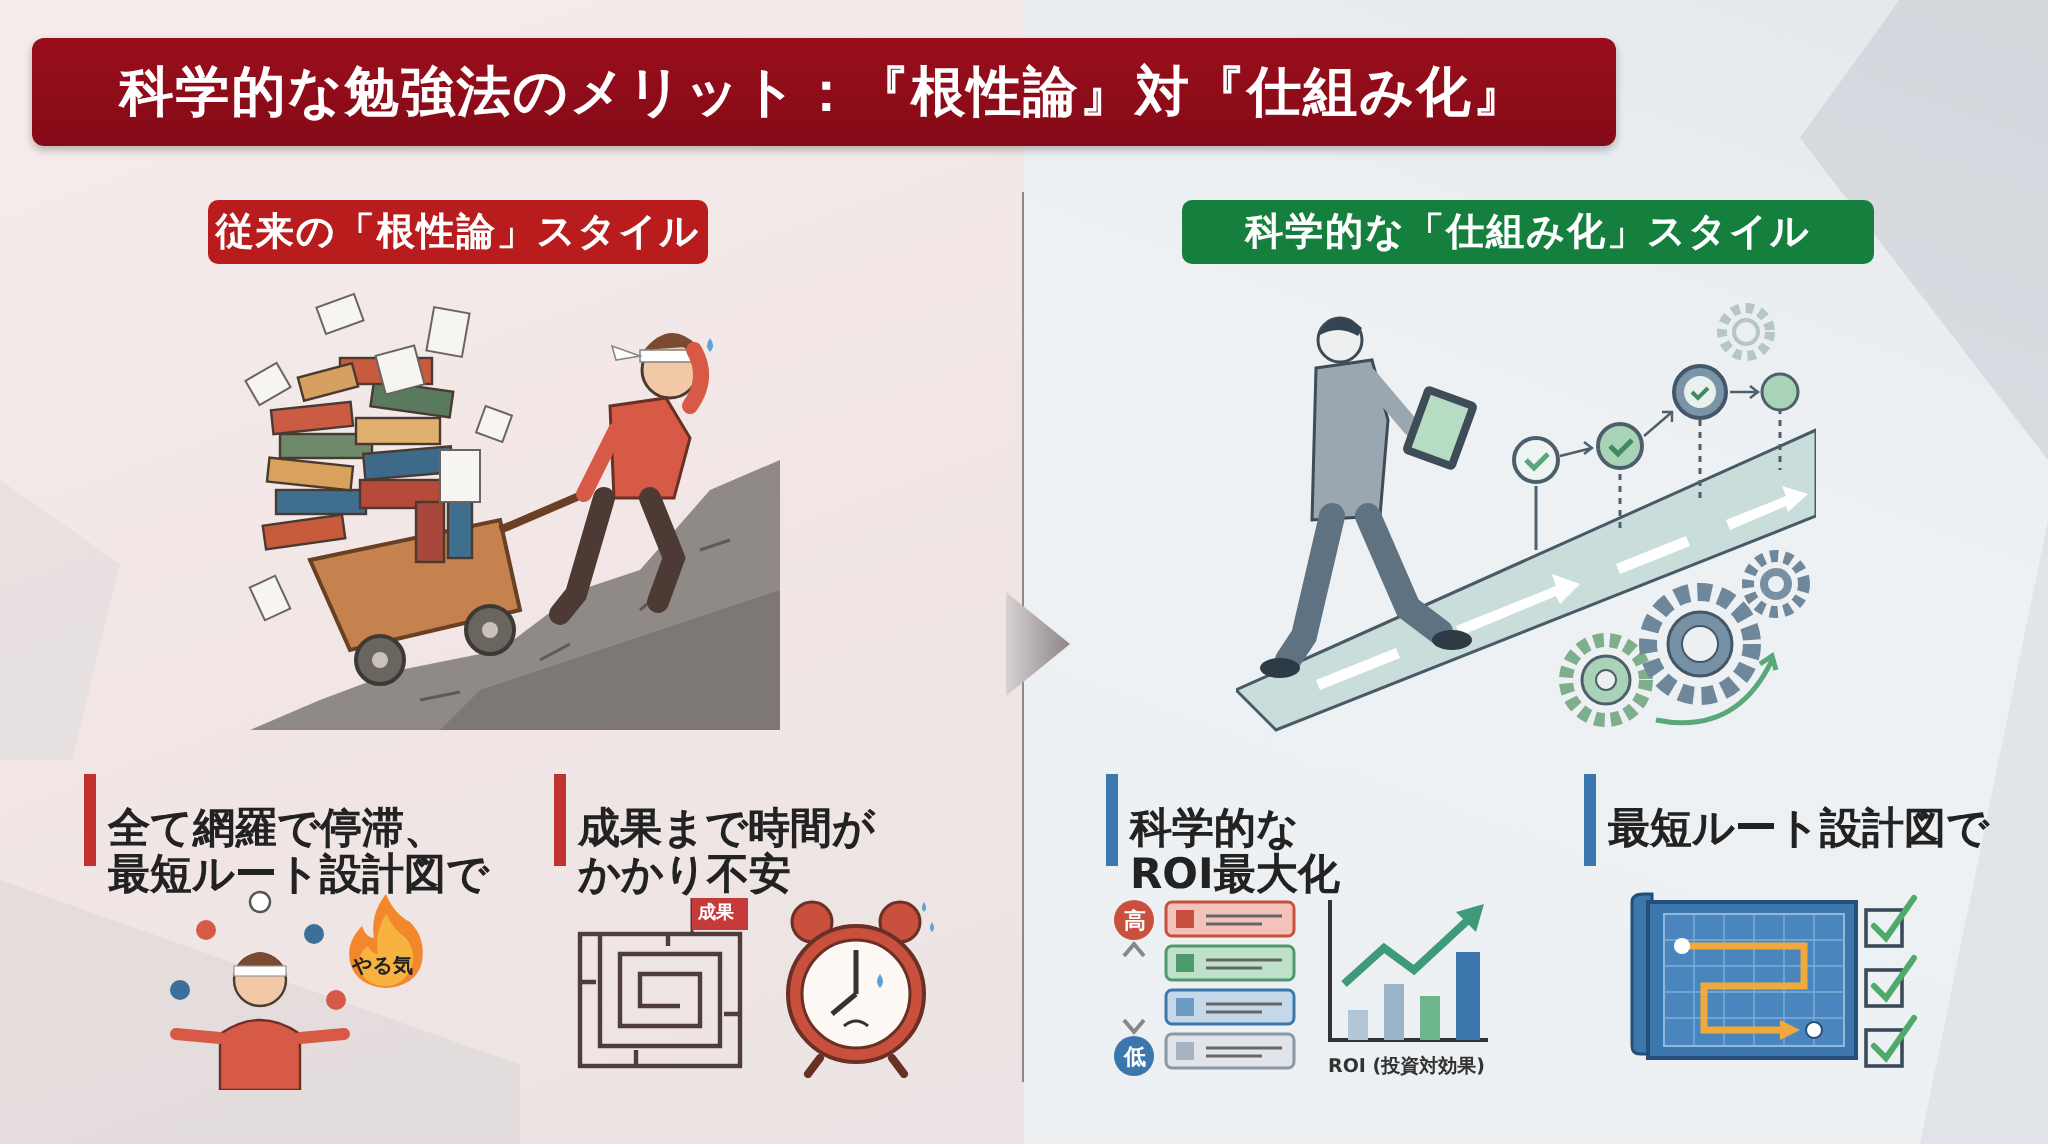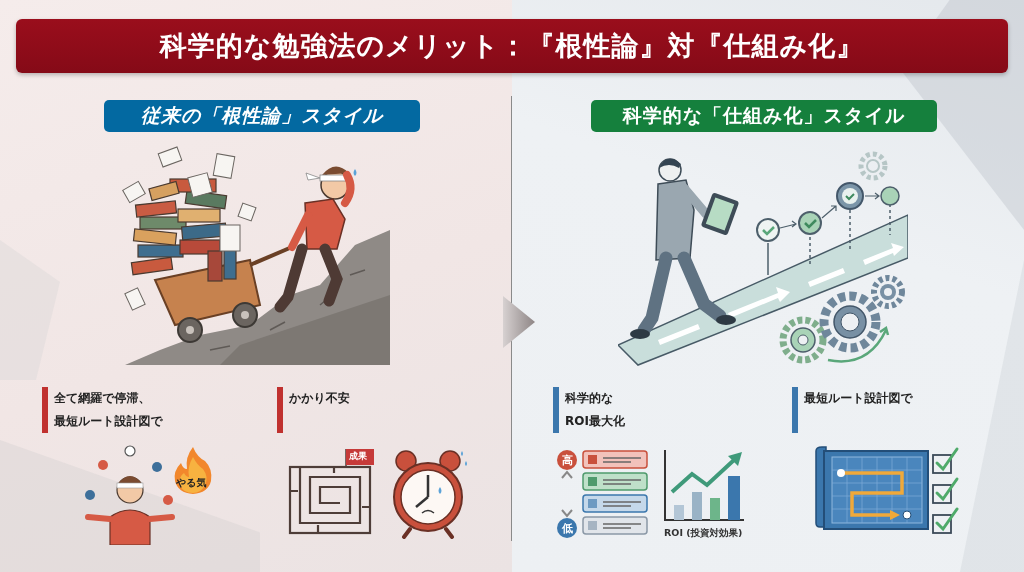--- a/index.html
+++ b/index.html
@@ -19,21 +19,21 @@
   }
   .facet {
     position: absolute; pointer-events: none;
   }
   .facet.f1 { left: 900px; top: 0; width: 124px; height: 230px; background: rgba(180,186,194,0.35); clip-path: polygon(40% 0, 100% 0, 100% 100%, 0 30%); }
   .facet.f2 { left: 960px; top: 260px; width: 64px; height: 312px; background: rgba(200,205,212,0.35); clip-path: polygon(100% 0, 100% 100%, 0 100%); }
   .facet.f3 { left: 0; top: 440px; width: 260px; height: 132px; background: rgba(215,210,210,0.45); clip-path: polygon(0 0, 100% 70%, 100% 100%, 0 100%); }
   .facet.f4 { left: 0; top: 240px; width: 60px; height: 140px; background: rgba(225,220,220,0.6); clip-path: polygon(0 0, 100% 30%, 60% 100%, 0 100%); }
 
   .title-bar {
-    position: absolute; left: 16px; top: 19px; width: 992px; height: 54px;
+    position: absolute; left: 16px; top: 19px; width: 792px; height: 54px;
     background: linear-gradient(180deg, #9a0e1c 0%, #850a17 100%);
     border-radius: 6px;
     box-shadow: 0 2px 4px rgba(0,0,0,0.25);
     display: flex; align-items: center; justify-content: center;
   }
   .title-text {
     color: #fff; font-size: 27px; font-weight: bold; letter-spacing: 1px;
   }
 
   .divider {
@@ -44,34 +44,35 @@
     position: absolute; left: 503px; top: 296px; width: 32px; height: 52px;
     background: linear-gradient(90deg, #d7d1d1 0%, #aaa3a3 60%, #8f8686 100%);
     clip-path: polygon(0 0, 100% 50%, 0 100%);
   }
 
   .section-label {
     position: absolute; top: 100px; height: 32px; border-radius: 5px;
     display: flex; align-items: center; justify-content: center;
     color: #fff; font-size: 19px; font-weight: bold; letter-spacing: 1px;
   }
-  .label-left { left: 104px; width: 316px; background: #0369a1; font-style: italic; }
+  .label-left { left: 104px; width: 250px; background: #b91c1c; }
   .label-right { left: 591px; width: 346px; background: #15803d; }
 
   .illus { position: absolute; }
 
   .point {
     position: absolute; display: flex; gap: 6px;
   }
   .point .bar { width: 6px; height: 46px; flex: none; }
   .point .bar.red { background: #c0312f; }
   .point .bar.blue { background: #3b77ad; }
   .point .text {
-    font-size: 12px; font-weight: bold; color: #222; line-height: 23px;
+    font-size: 21px; font-weight: bold; color: #222; line-height: 23px;
     white-space: nowrap;
+    margin-top: 16px;
   }
 
   .caption { position: absolute; font-size: 9.5px; font-weight: bold; color: #333; text-align: right; }
 </style>
 </head>
 <body>
 
 <div class="bg-left"></div>
 <div class="bg-right"></div>
 <div class="facet f1"></div>
@@ -202,20 +203,21 @@
   <div class="bar red"></div>
   <div class="text">
     <div>全て網羅で停滞、</div>
     <div>最短ルート設計図で</div>
   </div>
 </div>
 
 <div class="point" style="left:277px;top:387px">
   <div class="bar red"></div>
   <div class="text">
+    <div>成果まで時間が</div>
     <div>かかり不安</div>
   </div>
 </div>
 
 <div class="point" style="left:553px;top:387px">
   <div class="bar blue"></div>
   <div class="text">
     <div>科学的な</div>
     <div>ROI最大化</div>
   </div>

